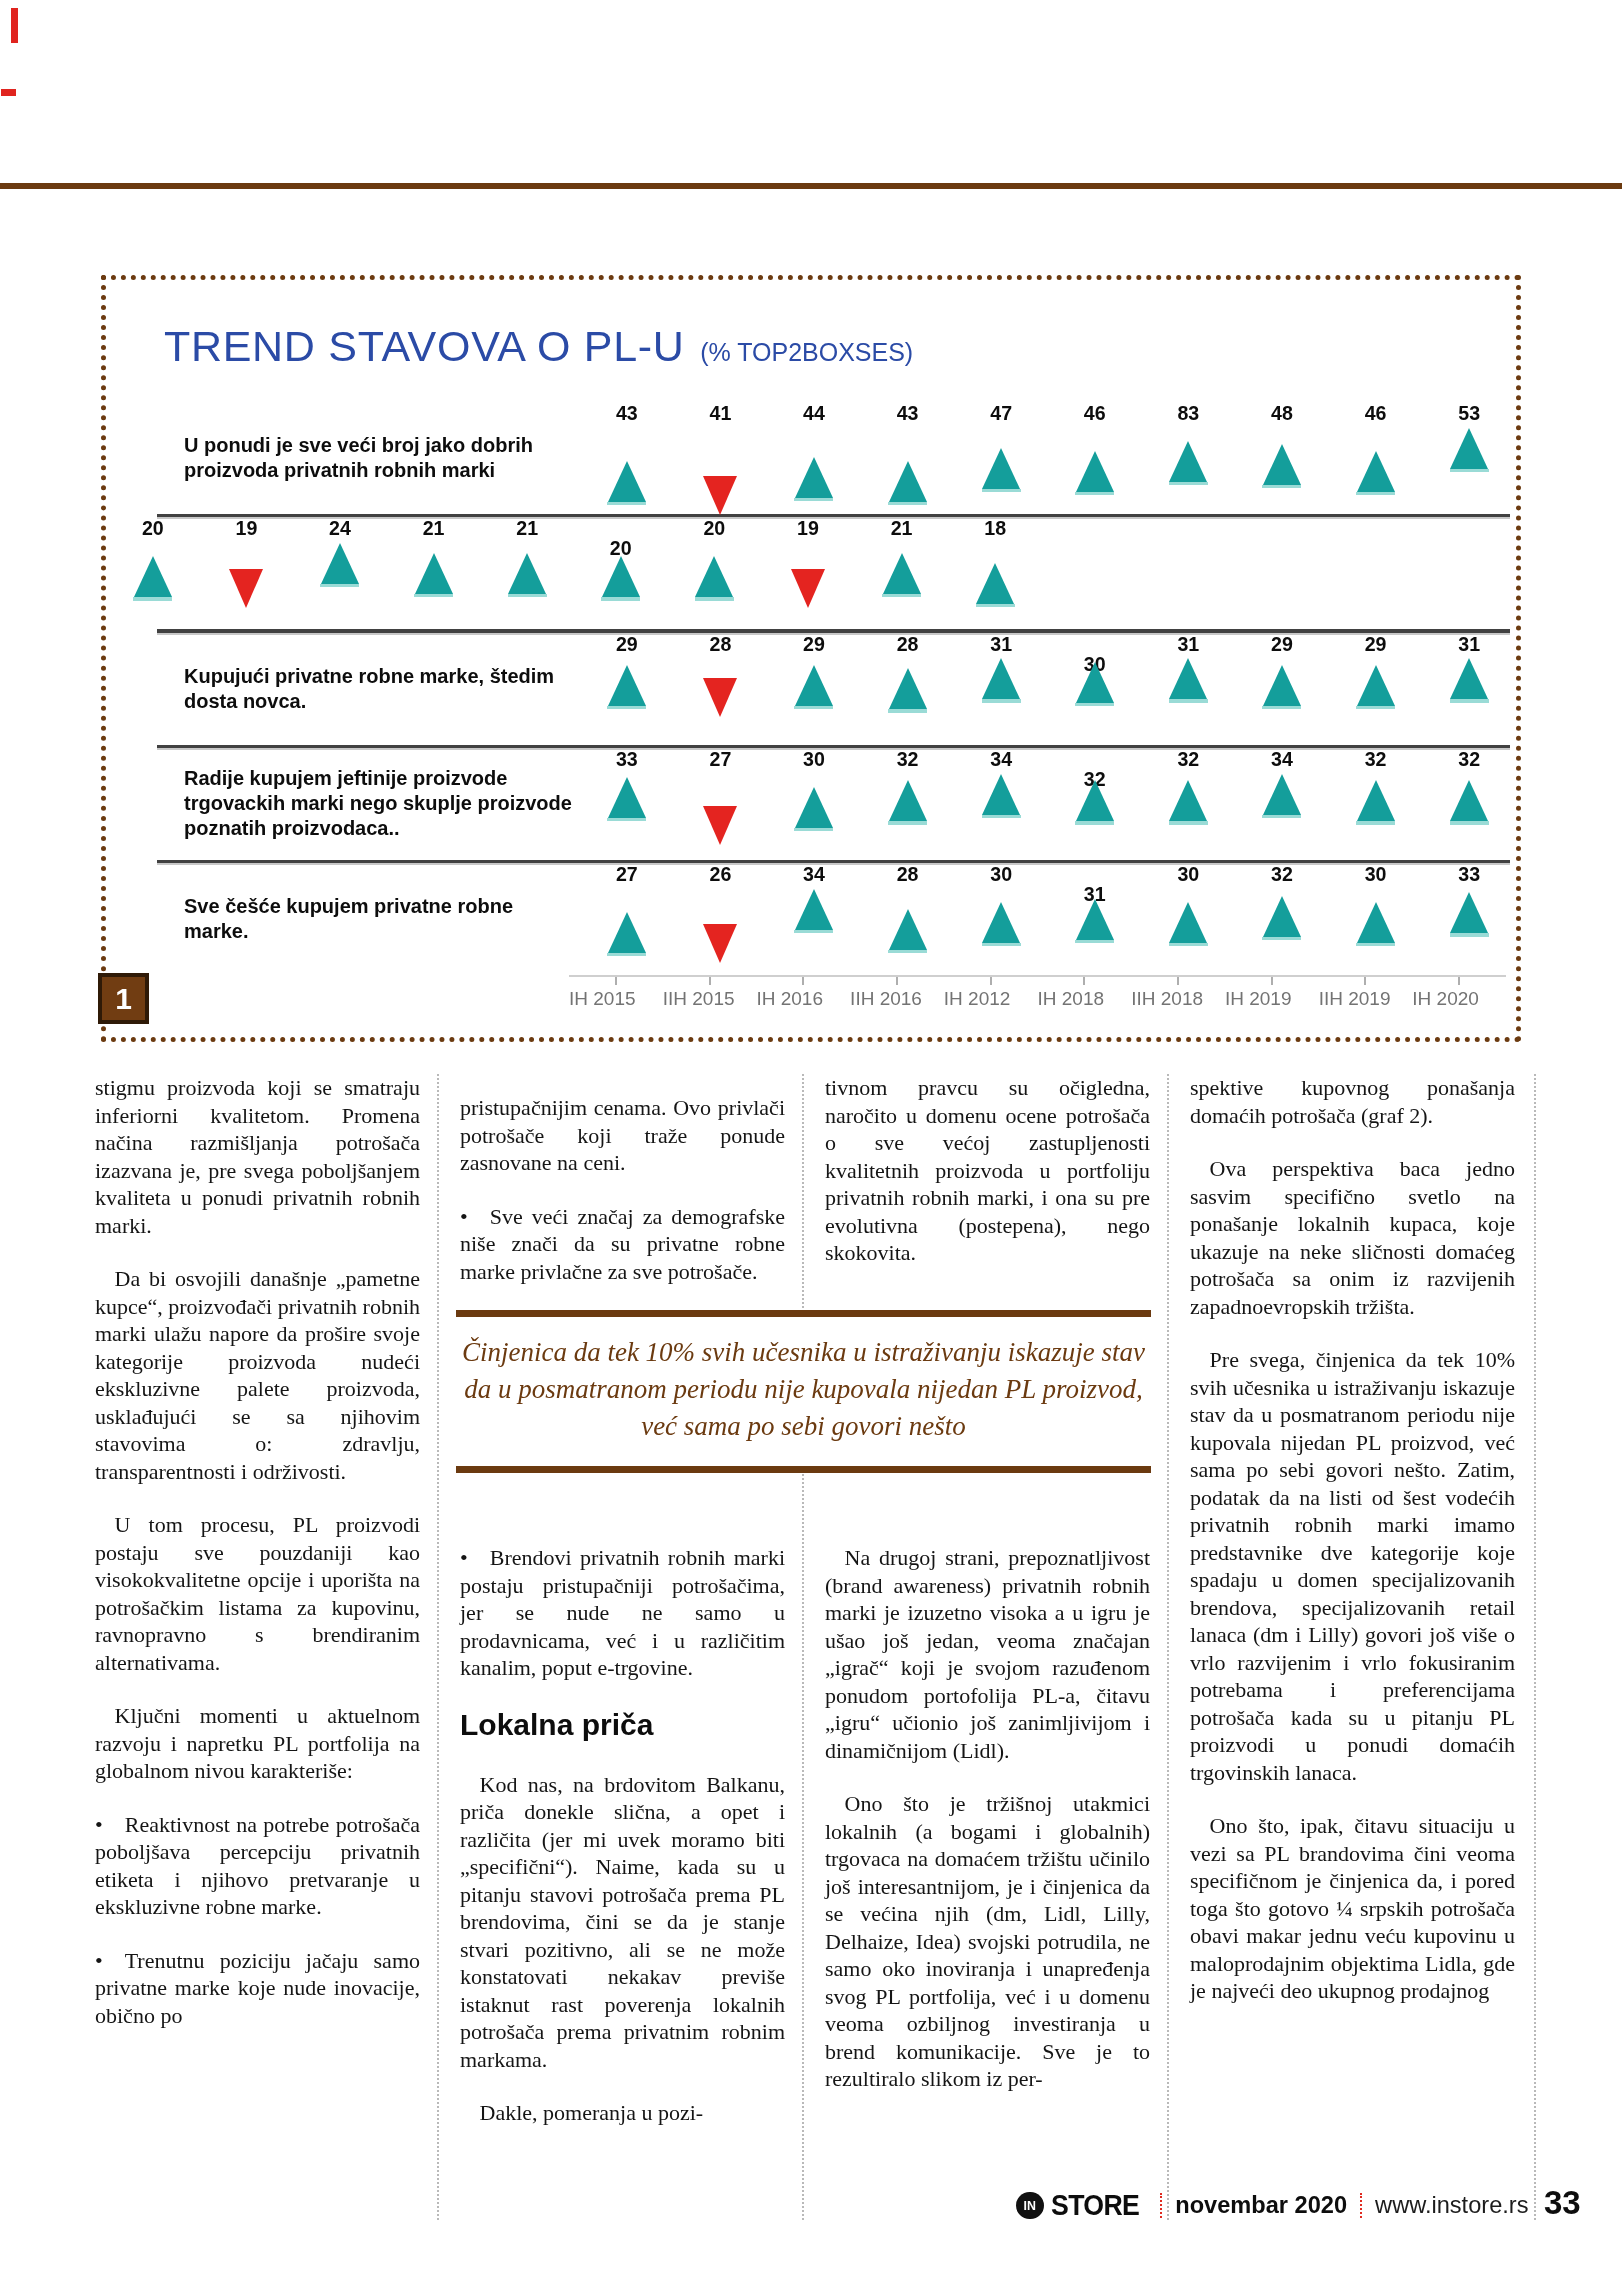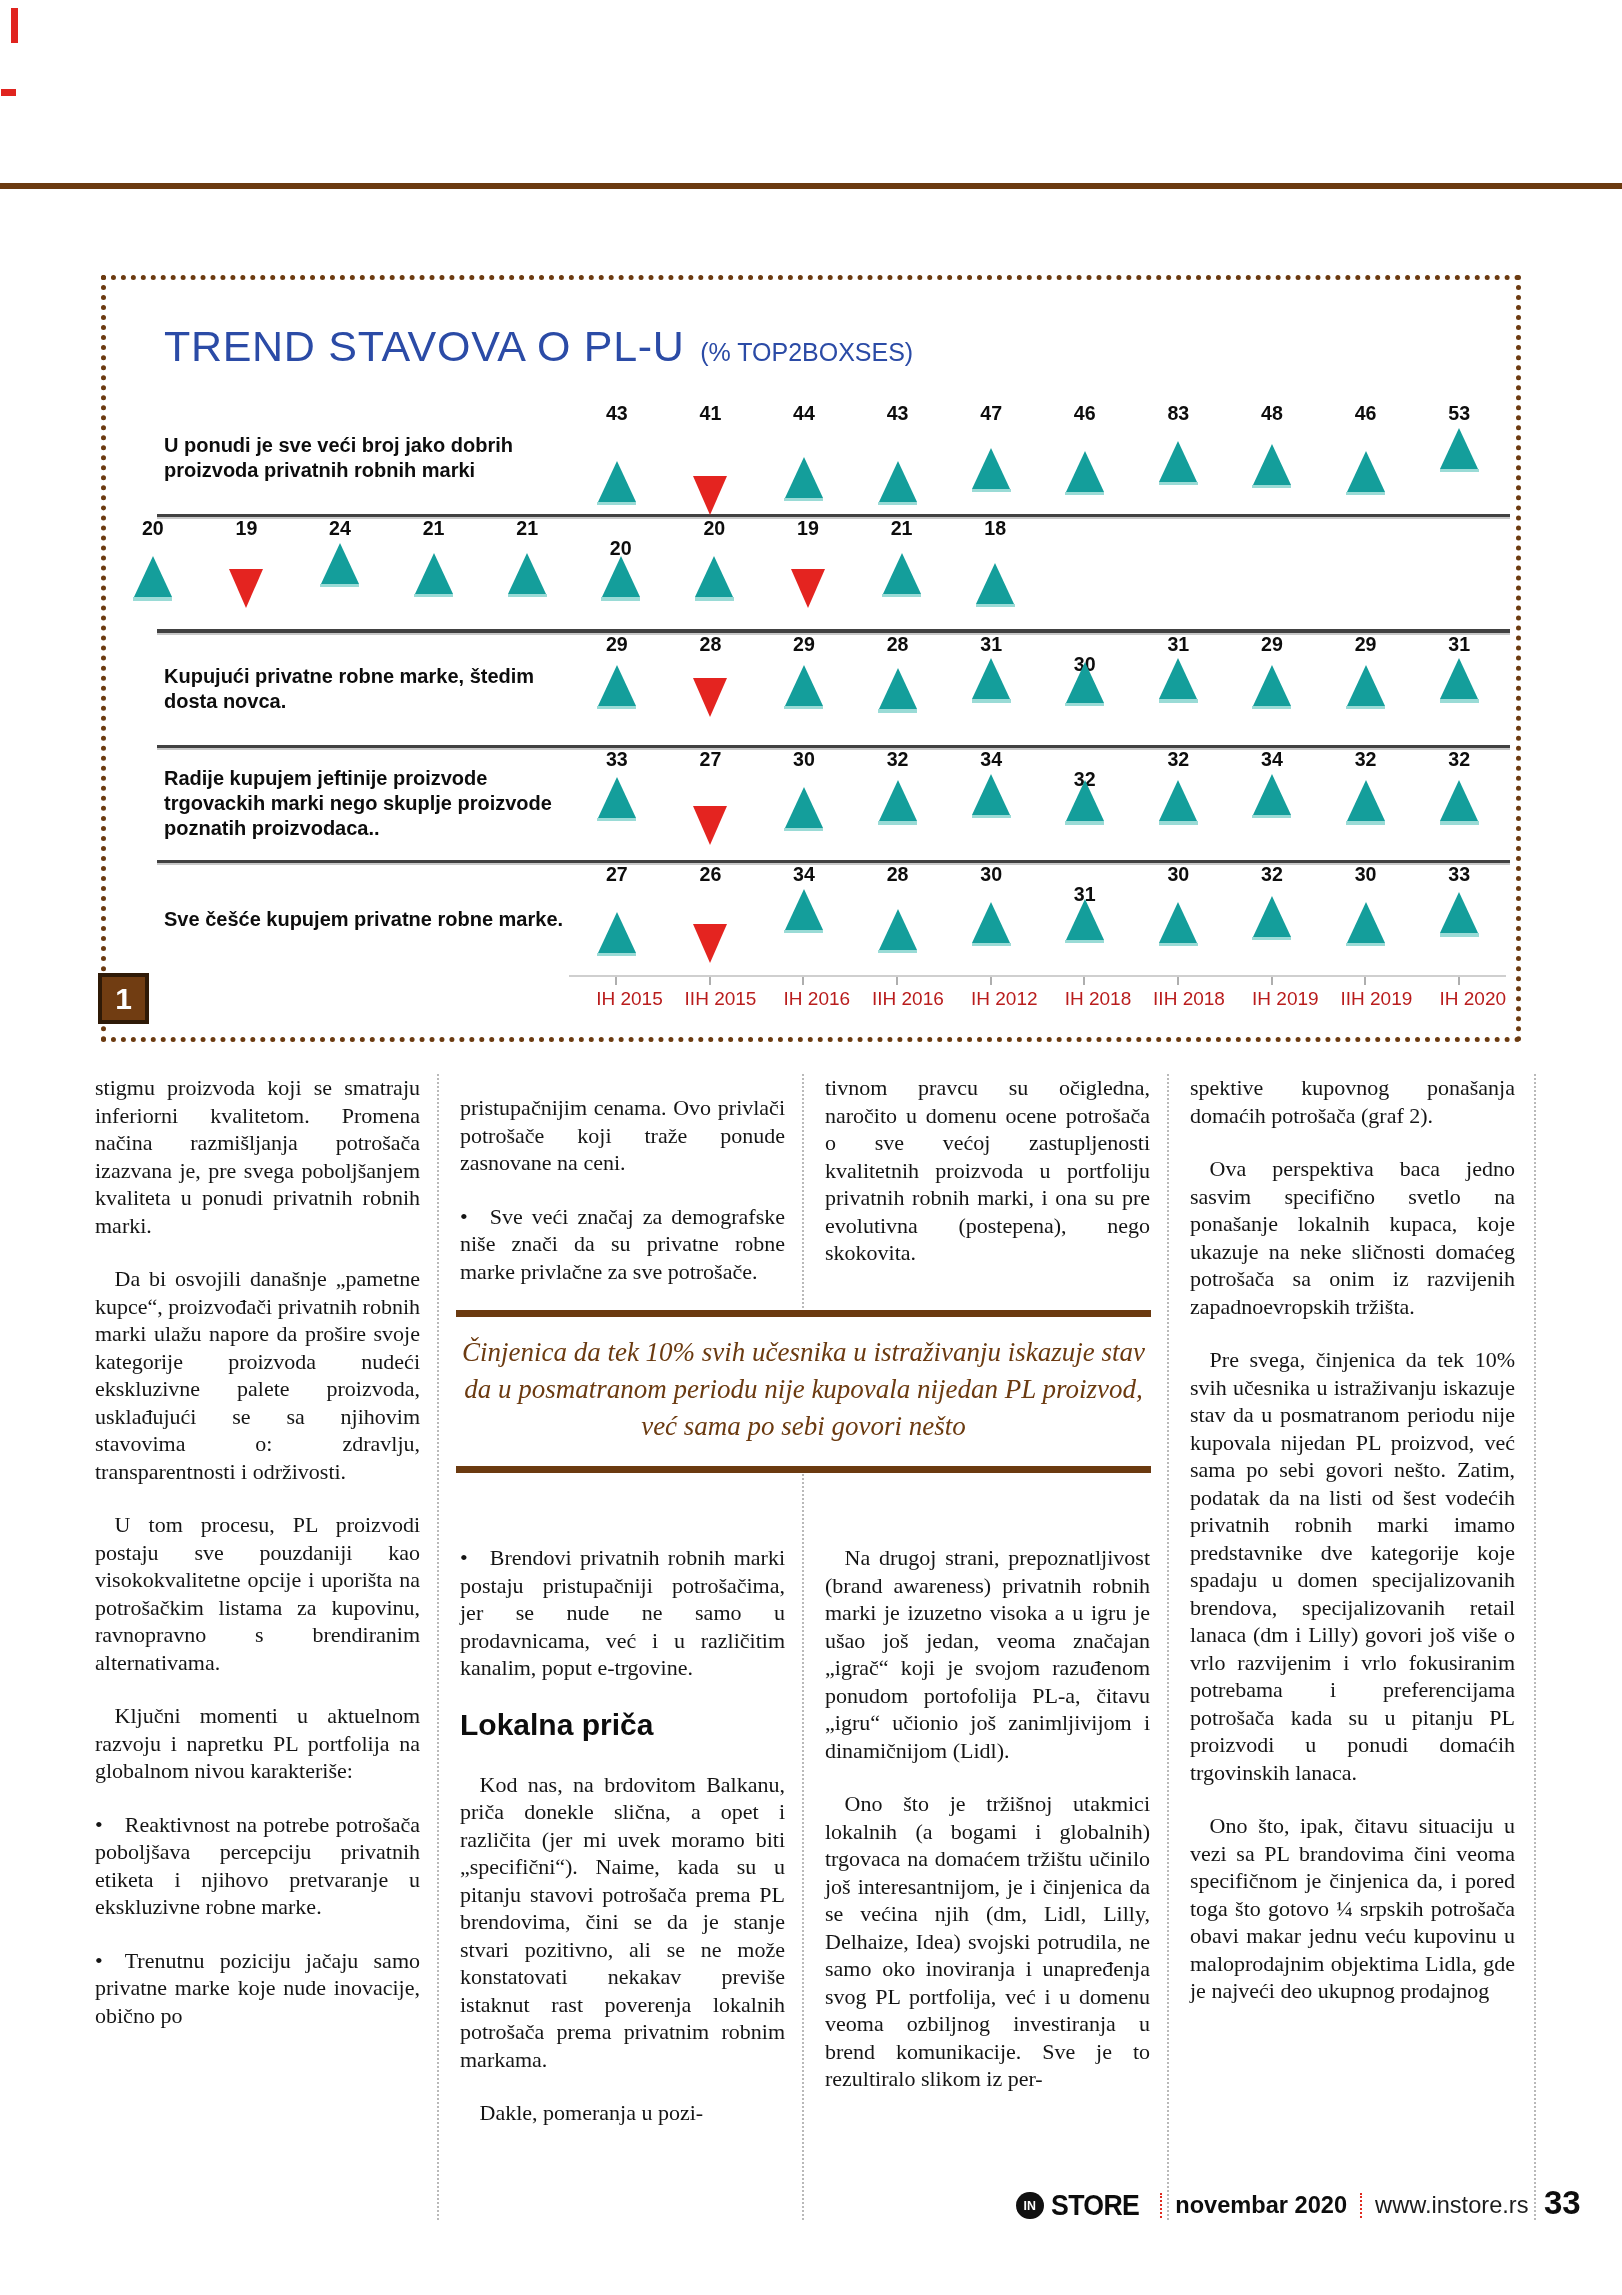--- a/index.html
+++ b/index.html
@@ -16,42 +16,42 @@
   .topline{position:absolute;left:0;top:183px;width:1623px;height:5.9px;background:var(--brown);}
 
   
   .chart-box{position:absolute;left:101px;top:275px;width:1420px;height:767px;
     border:5.2px dotted var(--brown);background:#fff;}
   .chart-title{margin:42px 0 0 58px;white-space:nowrap;}
   .chart-title .main{font-family:"Liberation Sans",sans-serif;font-size:43px;color:var(--blue);letter-spacing:0.7px;}
   .chart-title .sub{font-family:"Liberation Sans",sans-serif;font-size:25px;color:var(--blue);margin-left:13px;}
   .chart-rows{margin-top:31px;}
   .chart-row{display:flex;height:112px;}
-  .row-label{margin-left:58px;width:406px;display:flex;align-items:center;
+  .row-label{margin-left:78px;width:406px;display:flex;align-items:center;
     font-family:"Liberation Sans",sans-serif;font-weight:bold;font-size:20px;line-height:25px;color:#0d0d0d;}
   .markers{width:936px;display:flex;}
   .mcell{width:94px;position:relative;}
   .mnum{text-align:center;font-family:"Liberation Sans",sans-serif;font-weight:bold;
     font-size:19.6px;height:22px;color:#0d0d0d;}
   .mnum.low{transform:translateY(19.6px);}
   .tri-wrap{position:relative;height:88px;}
   .tri{position:absolute;left:50%;width:0;height:0;}
   .tri.up{transform:translateX(-50%);border-left:19.6px solid transparent;
     border-right:19.6px solid transparent;border-bottom:41px solid var(--teal);}
   .tri.up::after{content:"";position:absolute;top:41px;left:-19.6px;width:39px;height:3.3px;background:var(--teal-base);}
   .tri.down{transform:translateX(-50%);border-left:17.7px solid transparent;
     border-right:17.7px solid transparent;border-top:39px solid var(--red);}
   .row-sep{height:3.3px;background:#414141;box-shadow:0 2px 0 #c8c8c8;margin:0 6.5px 0 51px;}
   .axis-line{margin-left:463px;width:937px;border-top:2.6px solid #cfcfcf;}
   .axis-ticks{margin-left:463px;width:937px;height:8.5px;display:flex;}
   .axis-ticks span{width:94px;display:flex;justify-content:center;}
   .axis-ticks span i{border-left:2px solid #aeaeae;height:7.9px;}
   .axis-labels{margin-left:463px;width:937px;display:flex;margin-top:2.6px;}
-  .axis-label{width:94px;text-align:right;font-family:"Liberation Sans",sans-serif;
-    font-size:19px;color:#b91c1c;white-space:nowrap;}
+  .axis-label{width:94px;text-align:left;font-family:"Liberation Sans",sans-serif;
+    font-size:19px;color:#737373;white-space:nowrap;}
   .figure-badge{position:absolute;left:98px;top:973px;width:51px;height:51px;
     background:#713d12;border:4.6px solid #2f1a07;color:#fff;display:flex;align-items:center;
     justify-content:center;font-family:"Liberation Sans",sans-serif;font-weight:bold;font-size:30px;}
 
   
   .article{position:absolute;left:0;top:1074px;width:1623px;height:1171px;}
   .text-col{position:absolute;width:325px;}
   .c1{left:95px;top:0;}
   .c2t{left:460px;top:0;margin-top:20px;}
   .c2b{left:460px;top:470px;}

